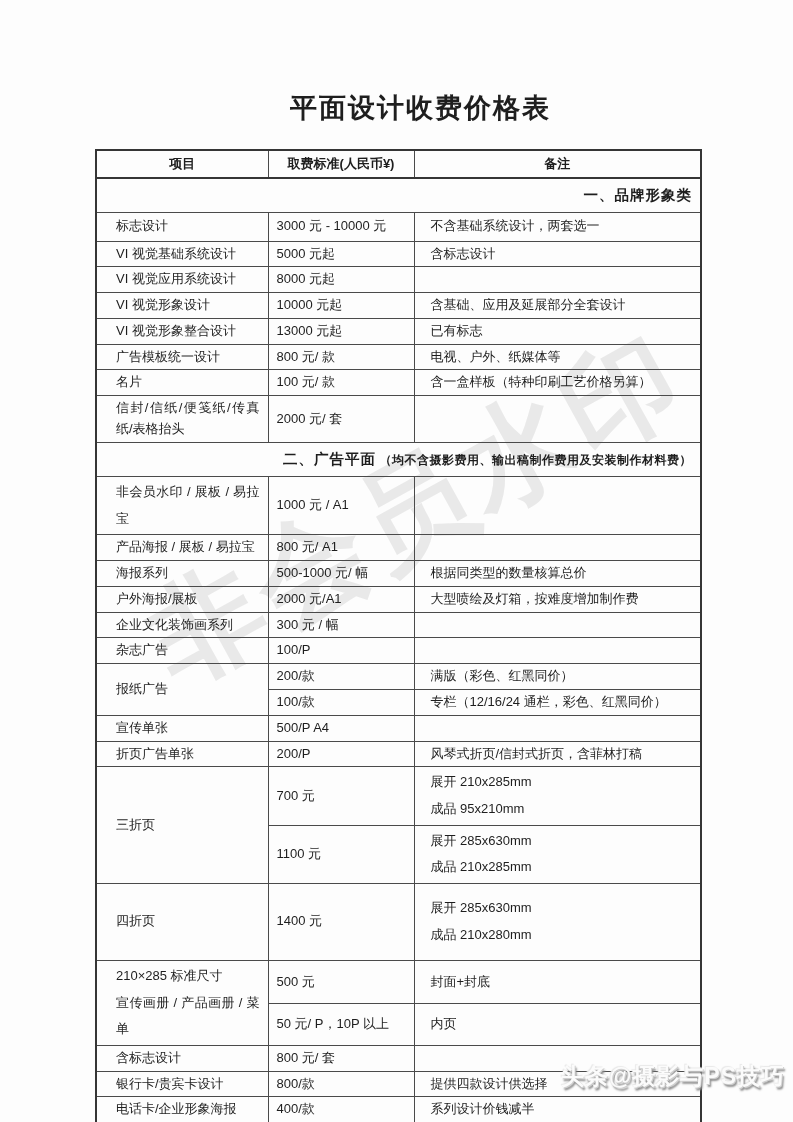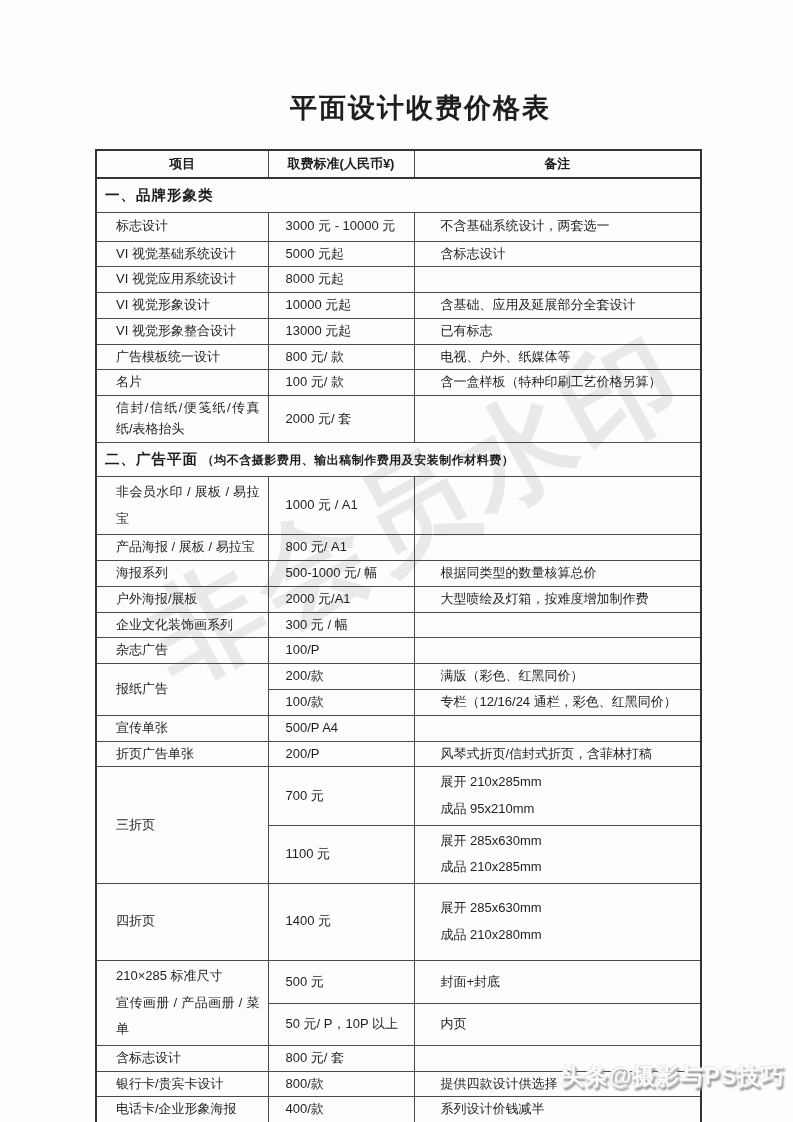--- a/index.html
+++ b/index.html
@@ -34,25 +34,25 @@
     font-size:13px;line-height:1.6;
     padding:2px 8px;vertical-align:middle;
     overflow:hidden;
   }
   table{border:2px solid #353535;}
   thead th{
     border-bottom:2px solid #353535;
     font-weight:bold;text-align:center;padding:2px 4px;
   }
   td.item-cell{white-space:pre-line;text-align:justify;padding-left:19px;}
-  td.fee-cell{padding-left:17px;white-space:nowrap;}
-  td.note-cell{white-space:pre-line;padding-left:26px;}
+  td.fee-cell{padding-left:8px;white-space:nowrap;}
+  td.note-cell{white-space:pre-line;padding-left:16px;}
   td.tall-lines{line-height:2.05;}
   tr.sec td{
-    text-align:left;font-weight:bold;border-left:none;border-right:none;
+    text-align:right;font-weight:bold;border-left:none;border-right:none;
   }
   .sec-title{font-size:14.5px;letter-spacing:1px;}
   .sec-note{font-size:12px;letter-spacing:0.5px;}
   .hdr{height:28px}.h23{height:23px}.h24{height:24px}.h27{height:27px}
   .h28{height:28px}.h29{height:29px}.h34{height:34px}.h43{height:43px}
   .h52{height:52px}.h55{height:55px}.h77{height:77px}
 
   .credit{
     position:absolute;right:8px;bottom:30px;z-index:2;
     font-size:23px;font-weight:bold;letter-spacing:1px;

